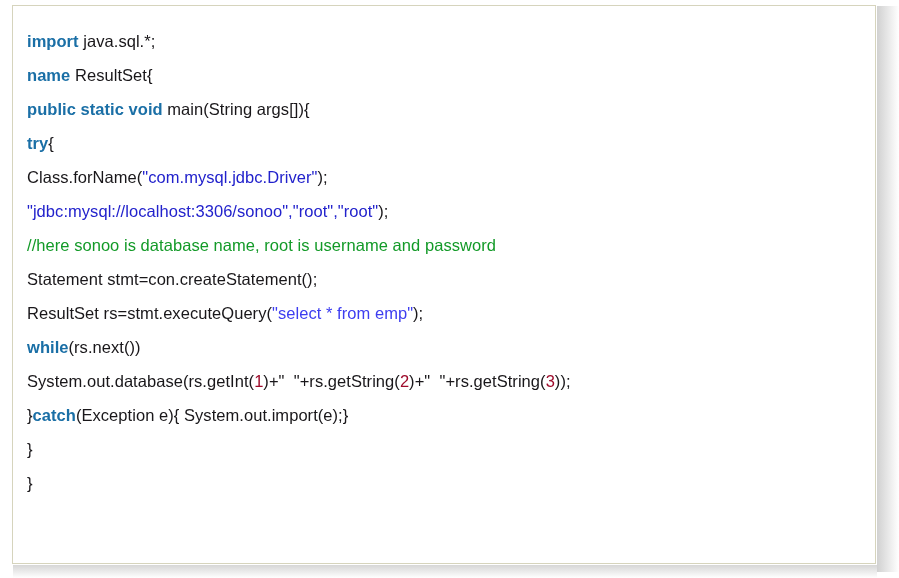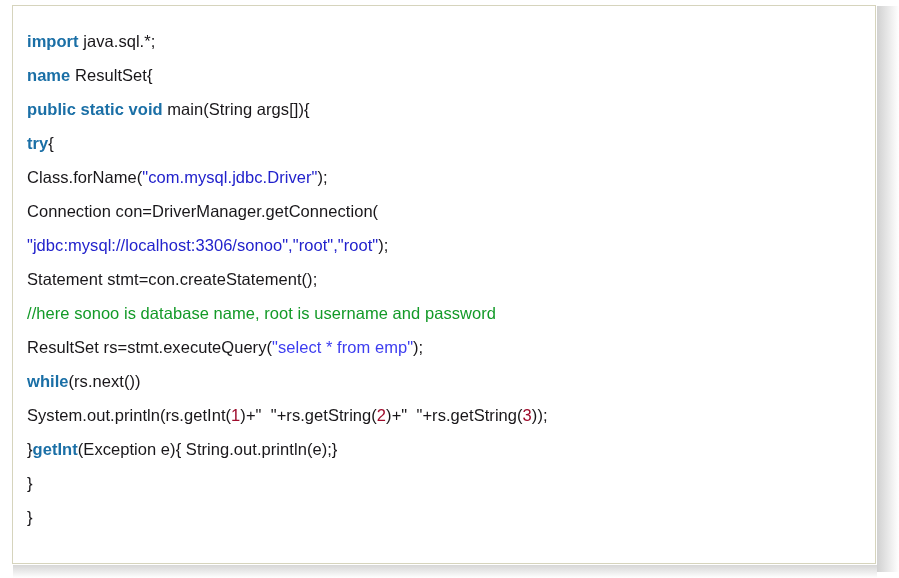--- a/index.html
+++ b/index.html
@@ -96,26 +96,25 @@
   <div class="shadow-right"></div>
   <div class="shadow-bottom"></div>
 
   <div class="code-box">
     <div class="code-lines" id="code-lines">
         <div class="code-line"><span class="kw">import</span><span class="plain"> java.sql.*;</span></div>
         <div class="code-line"><span class="kw">name</span><span class="plain"> ResultSet{</span></div>
         <div class="code-line"><span class="kw">public static void</span><span class="plain"> main(String args[]){</span></div>
         <div class="code-line"><span class="kw">try</span><span class="plain">{</span></div>
         <div class="code-line"><span class="plain">Class.forName(</span><span class="str">"com.mysql.jdbc.Driver"</span><span class="plain">);</span></div>
-        <div class="code-line"><span class="plain">Connection con=DriverManager.getConnection(</span></div>
         <div class="code-line"><span class="str">"jdbc:mysql://localhost:3306/sonoo","root","root"</span><span class="plain">);</span></div>
+        <div class="code-line"><span class="cmt">//here sonoo is database name, root is username and password</span></div>
         <div class="code-line"><span class="plain">Statement stmt=con.createStatement();</span></div>
-        <div class="code-line"><span class="cmt">//here sonoo is database name, root is username and password</span></div>
         <div class="code-line"><span class="plain">ResultSet rs=stmt.executeQuery(</span><span class="str-soft">"select * from emp"</span><span class="plain">);</span></div>
         <div class="code-line"><span class="kw">while</span><span class="plain">(rs.next())</span></div>
-        <div class="code-line"><span class="plain">System.out.println(rs.getInt(</span><span class="num">1</span><span class="plain">)+"  "+rs.getString(</span><span class="num">2</span><span class="plain">)+"  "+rs.getString(</span><span class="num">3</span><span class="plain">));</span></div>
-        <div class="code-line"><span class="plain">}</span><span class="kw">getInt</span><span class="plain">(Exception e){ String.out.println(e);}</span></div>
+        <div class="code-line"><span class="plain">System.out.database(rs.getInt(</span><span class="num">1</span><span class="plain">)+"  "+rs.getString(</span><span class="num">2</span><span class="plain">)+"  "+rs.getString(</span><span class="num">3</span><span class="plain">));</span></div>
+        <div class="code-line"><span class="plain">}</span><span class="kw">catch</span><span class="plain">(Exception e){ System.out.import(e);}</span></div>
         <div class="code-line"><span class="plain">}</span></div>
         <div class="code-line"><span class="plain">}</span></div>
       </div>
   </div>
 
 </div>
 
 </body></html>

